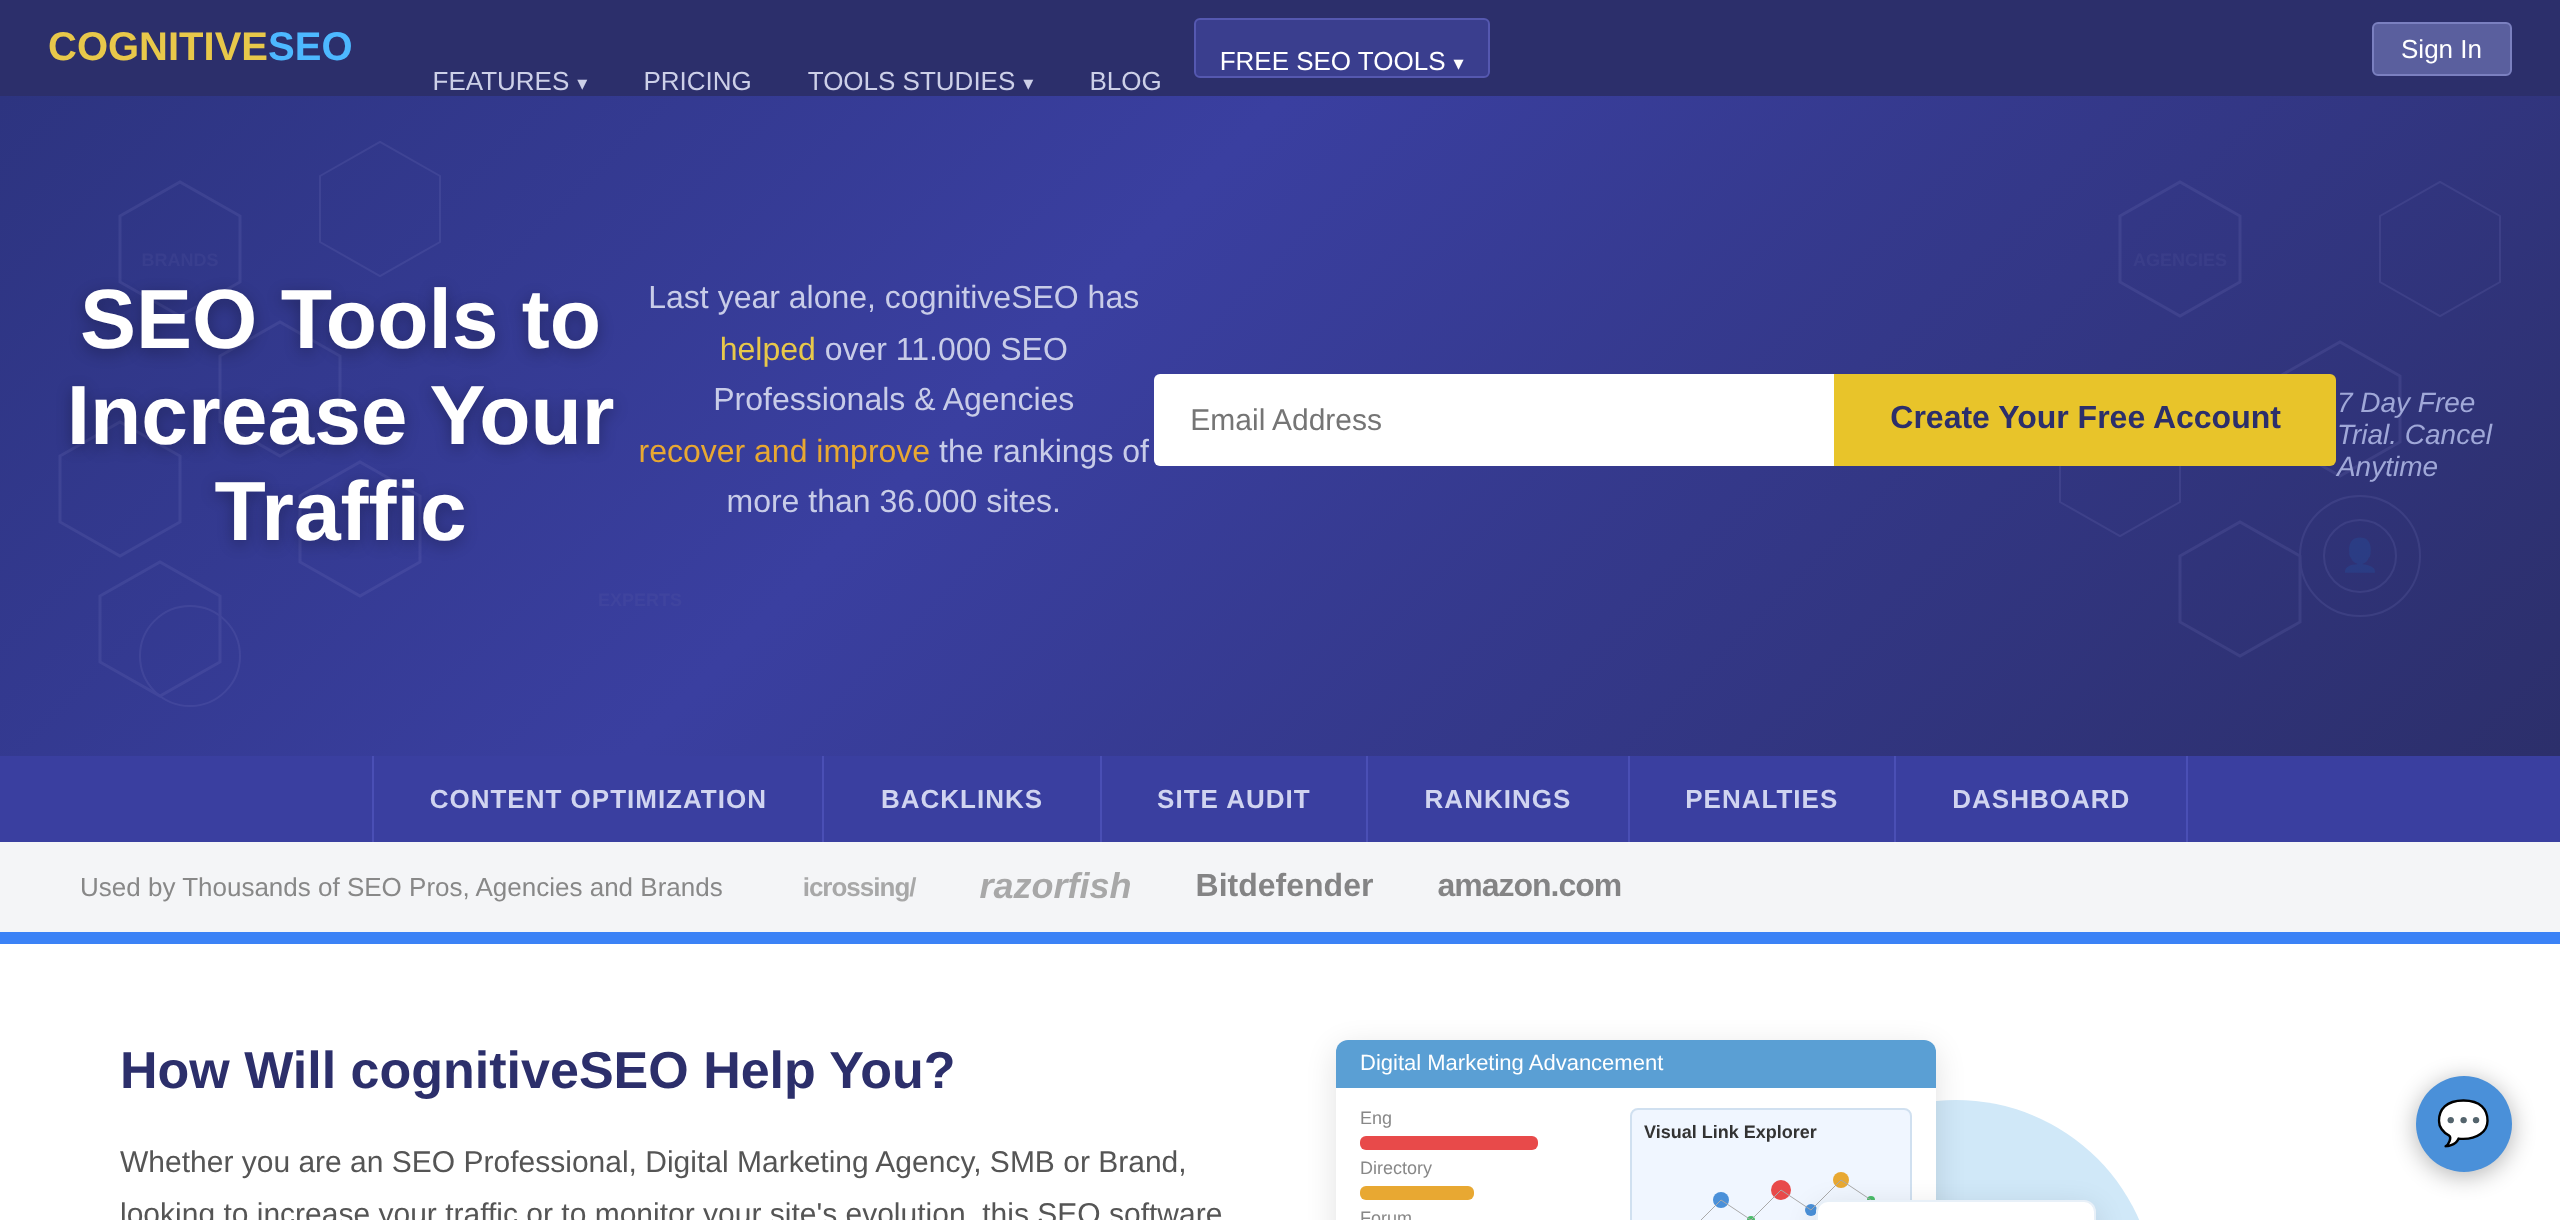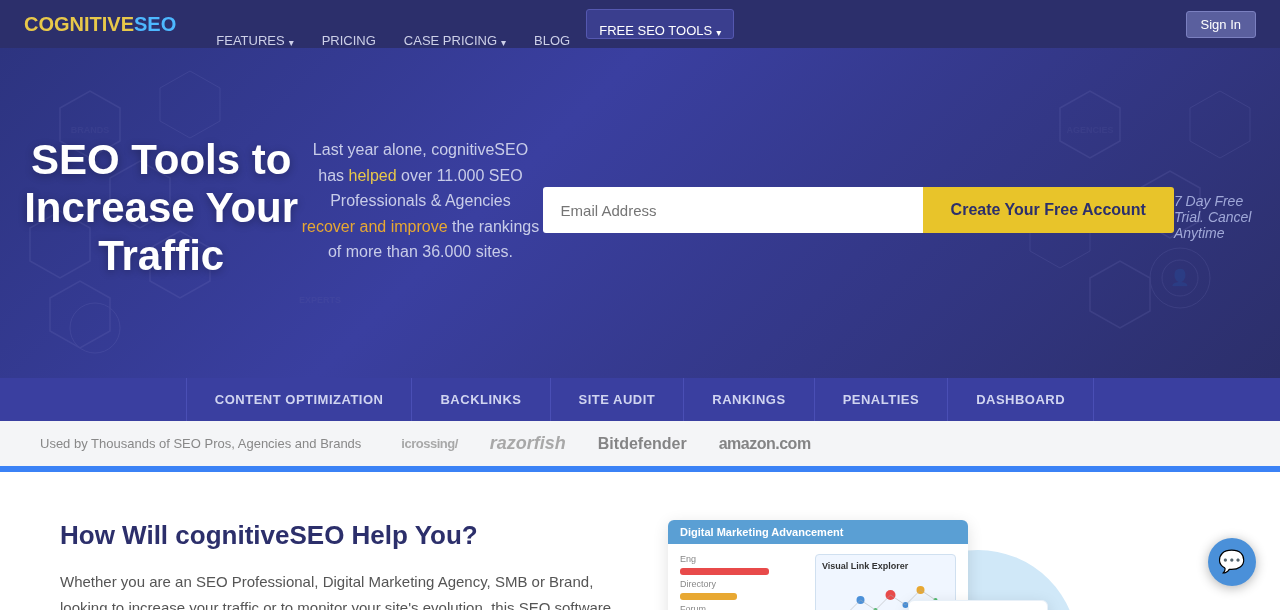--- a/index.html
+++ b/index.html
@@ -101,21 +101,21 @@
     .hero-subtitle .highlight-yellow { color: #e8c84a; }
     .hero-subtitle .highlight-gold { color: #e8a832; }
     .hero-form {
       display: flex;
       gap: 0;
       position: relative;
       z-index: 1;
       margin-bottom: 14px;
     }
     .hero-email-input {
-      width: 380px;
+      width: 340px;
       padding: 14px 18px;
       font-size: 15px;
       border: none;
       border-radius: 3px 0 0 3px;
       outline: none;
       color: #999;
       background: #fff;
     }
     .hero-cta-btn {
       background: #e8c42a;
@@ -233,21 +233,21 @@
   </div>
   <div class="nav-links">
     <a class="nav-link">
       <span>FEATURES</span>
       <span class="arrow">▾</span>
     </a>
     <a class="nav-link">
       <span>PRICING</span>
     </a>
     <a class="nav-link">
-      <span>CASE PRICING</span>
+      <span>TOOLS STUDIES</span>
       <span class="arrow">▾</span>
     </a>
     <a class="nav-link">
       <span>BLOG</span>
     </a>
     <a class="nav-link free-tools">
       <span>FREE SEO TOOLS</span>
       <span class="arrow">▾</span>
     </a>
   </div>
@@ -321,21 +321,21 @@
     <h2 class="content-title">How Will cognitiveSEO Help You?</h2>
     <p class="content-desc">Whether you are an SEO Professional, Digital Marketing Agency, SMB or Brand, looking to increase your traffic or to monitor your site's evolution, this SEO software will provide you with best in class digital marketing strategy analysis and insights for your business.</p>
   </div>
   <div class="content-visual">
 
     <div style="position:relative; width:380px; height:210px;">
 
       <div style="position:absolute; bottom:-20px; right:-30px; width:200px; height:200px; background:#d0e8f8; border-radius:50%; z-index:0;"></div>
 
       <div style="position:absolute; top:0; left:0; width:300px; background:#fff; border-radius:6px; box-shadow:0 4px 16px rgba(0,0,0,0.12); overflow:hidden; z-index:1;">
-        <div style="background:#5a9fd4; color:#fff; font-size:11px; font-weight:700; padding:6px 12px;">
+        <div style="background:#5a9fd4; color:#fff; font-size:11px; font-weight:400; padding:6px 12px;">
           <span>Digital Marketing Advancement</span>
         </div>
         <div style="display:flex; gap:8px; padding:10px 12px;">
           <div style="flex:1;">
             <div style="font-size:9px; color:#888; margin-bottom:4px;">Eng</div>
             <div style="height:7px; background:#e84a4a; border-radius:3px; width:70%; margin-bottom:4px;"></div>
             <div style="font-size:9px; color:#888; margin-bottom:4px;">Directory</div>
             <div style="height:7px; background:#e8a832; border-radius:3px; width:45%; margin-bottom:4px;"></div>
             <div style="font-size:9px; color:#888; margin-bottom:4px;">Forum</div>
 

